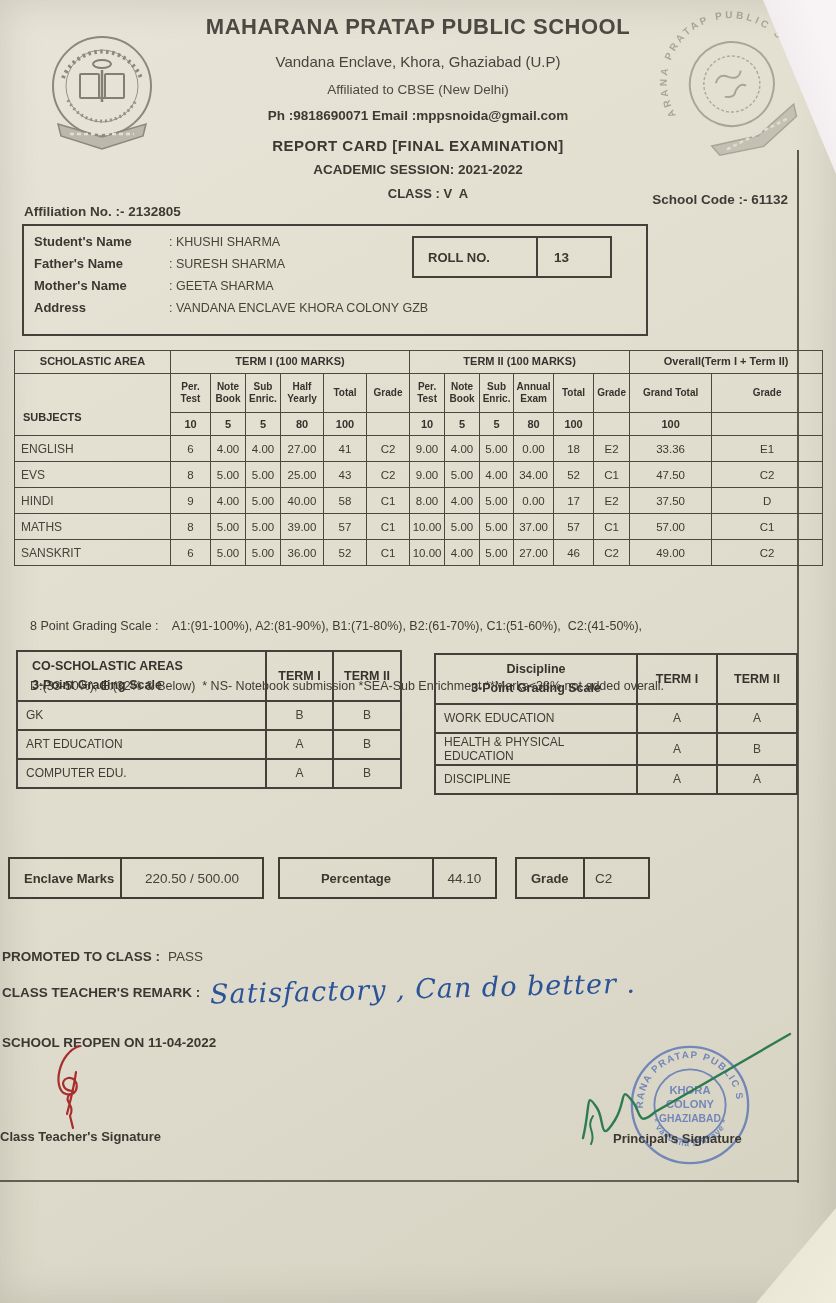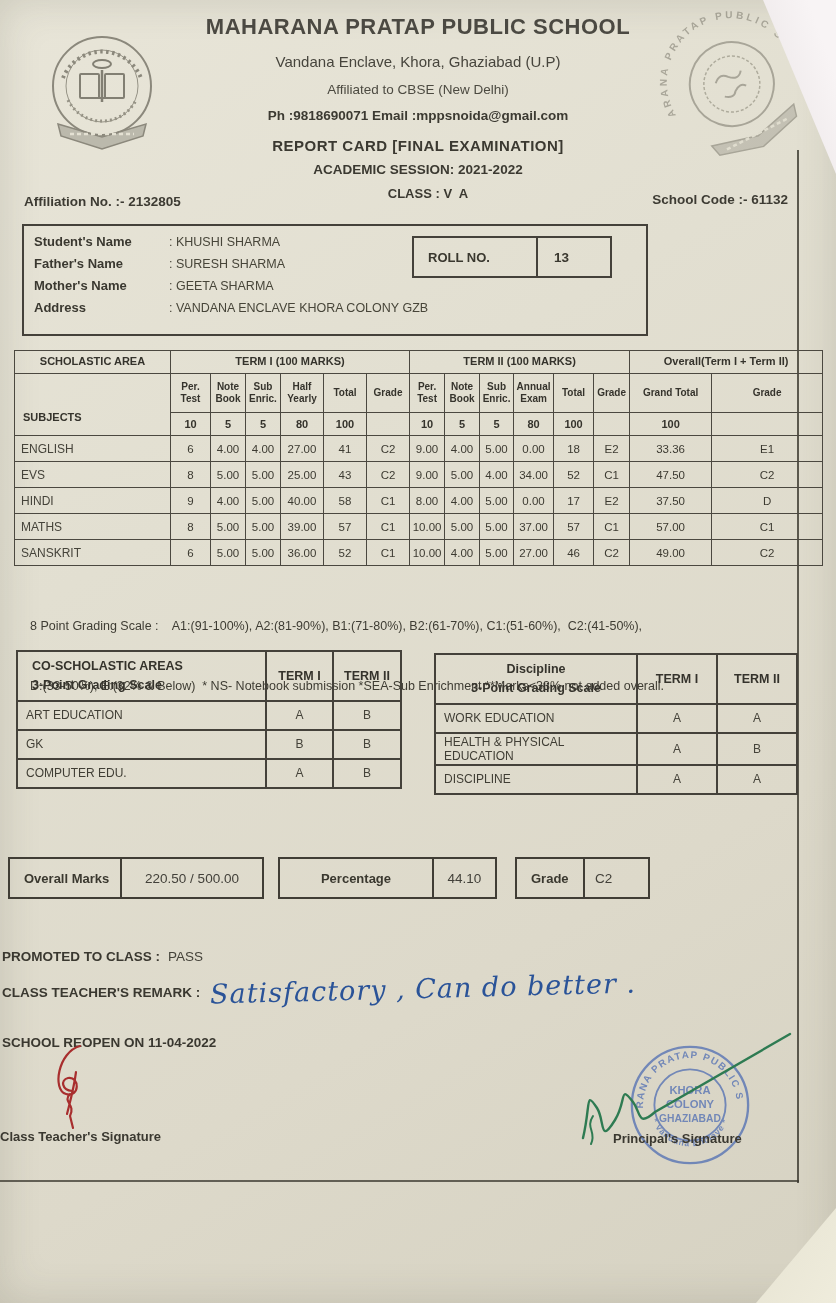--- a/index.html
+++ b/index.html
@@ -33,21 +33,21 @@
   }
   
   .hdr{position:absolute;top:14px;left:0;width:100%;text-align:center;}
   .hdr .school{font-size:22px;font-weight:bold;letter-spacing:.5px;color:#4b4942;}
   .hdr .addr{font-size:15px;margin-top:13px;color:#47453d;}
   .hdr .affl{font-size:13.5px;margin-top:12px;color:#4c4a41;}
   .hdr .ph{font-size:13.5px;margin-top:11px;font-weight:bold;color:#3c3a32;}
   .hdr .title{font-size:15px;margin-top:14px;font-weight:bold;letter-spacing:.5px;color:#3b3931;}
   .hdr .session{font-size:13.5px;margin-top:8px;font-weight:bold;color:#3b3931;}
   .class-line{position:absolute;top:186px;left:0;width:100%;text-align:center;font-size:13px;font-weight:bold;color:#3b3931;}
-  .affil-no{position:absolute;top:194px;left:24px;font-size:13.5px;font-weight:bold;color:#3d3b33;}
+  .affil-no{position:absolute;top:204px;left:24px;font-size:13.5px;font-weight:bold;color:#3d3b33;}
   .school-code{position:absolute;top:192px;right:48px;font-size:13.5px;font-weight:bold;color:#3d3b33;}
   .logo{position:absolute;top:26px;left:36px;opacity:.75;}
   .emblem{position:absolute;top:4px;right:18px;opacity:.5;transform:rotate(-27deg);z-index:5;}
   
   .stu-box{
     position:absolute;top:224px;left:22px;width:626px;height:112px;
     border:2px solid #44413a;padding:8px 0 0 10px;box-sizing:border-box;
   }
   .stu-row{display:flex;margin-bottom:7px;}
   .stu-row .lbl{width:135px;font-weight:bold;font-size:13px;color:#3a3830;}
@@ -350,27 +350,27 @@
     <tbody>
         <tr>
       <th class="ttl">
         <div>CO-SCHOLASTIC AREAS</div>
         <div>3-Point Grading Scale</div>
       </th>
       <th class="term">TERM I</th>
       <th class="term">TERM II</th>
     </tr>
     <tr>
-      <td class="nm">ART EDUCATION</td>
-      <td class="gr">A</td>
-      <td class="gr">B</td>
-    </tr>
-    <tr>
       <td class="nm">GK</td>
       <td class="gr">B</td>
+      <td class="gr">B</td>
+    </tr>
+    <tr>
+      <td class="nm">ART EDUCATION</td>
+      <td class="gr">A</td>
       <td class="gr">B</td>
     </tr>
     <tr>
       <td class="nm">COMPUTER EDU.</td>
       <td class="gr">A</td>
       <td class="gr">B</td>
     </tr>
   </tbody>
     </table>
 
@@ -401,21 +401,21 @@
     </tr>
     <tr>
       <td class="nm">DISCIPLINE</td>
       <td class="gr">A</td>
       <td class="gr">A</td>
     </tr>
   </tbody>
     </table>
 
   <div class="sum-box" id="box-overall">
-    <div class="sl">Overall Marks</div>
+    <div class="sl">Enclave Marks</div>
     <div class="sv">220.50 / 500.00</div>
   </div>
   <div class="sum-box" id="box-pct">
     <div class="sl">Percentage</div>
     <div class="sv">44.10</div>
   </div>
   <div class="sum-box" id="box-grade">
     <div class="sl">Grade</div>
     <div class="sv">C2</div>
   </div>

